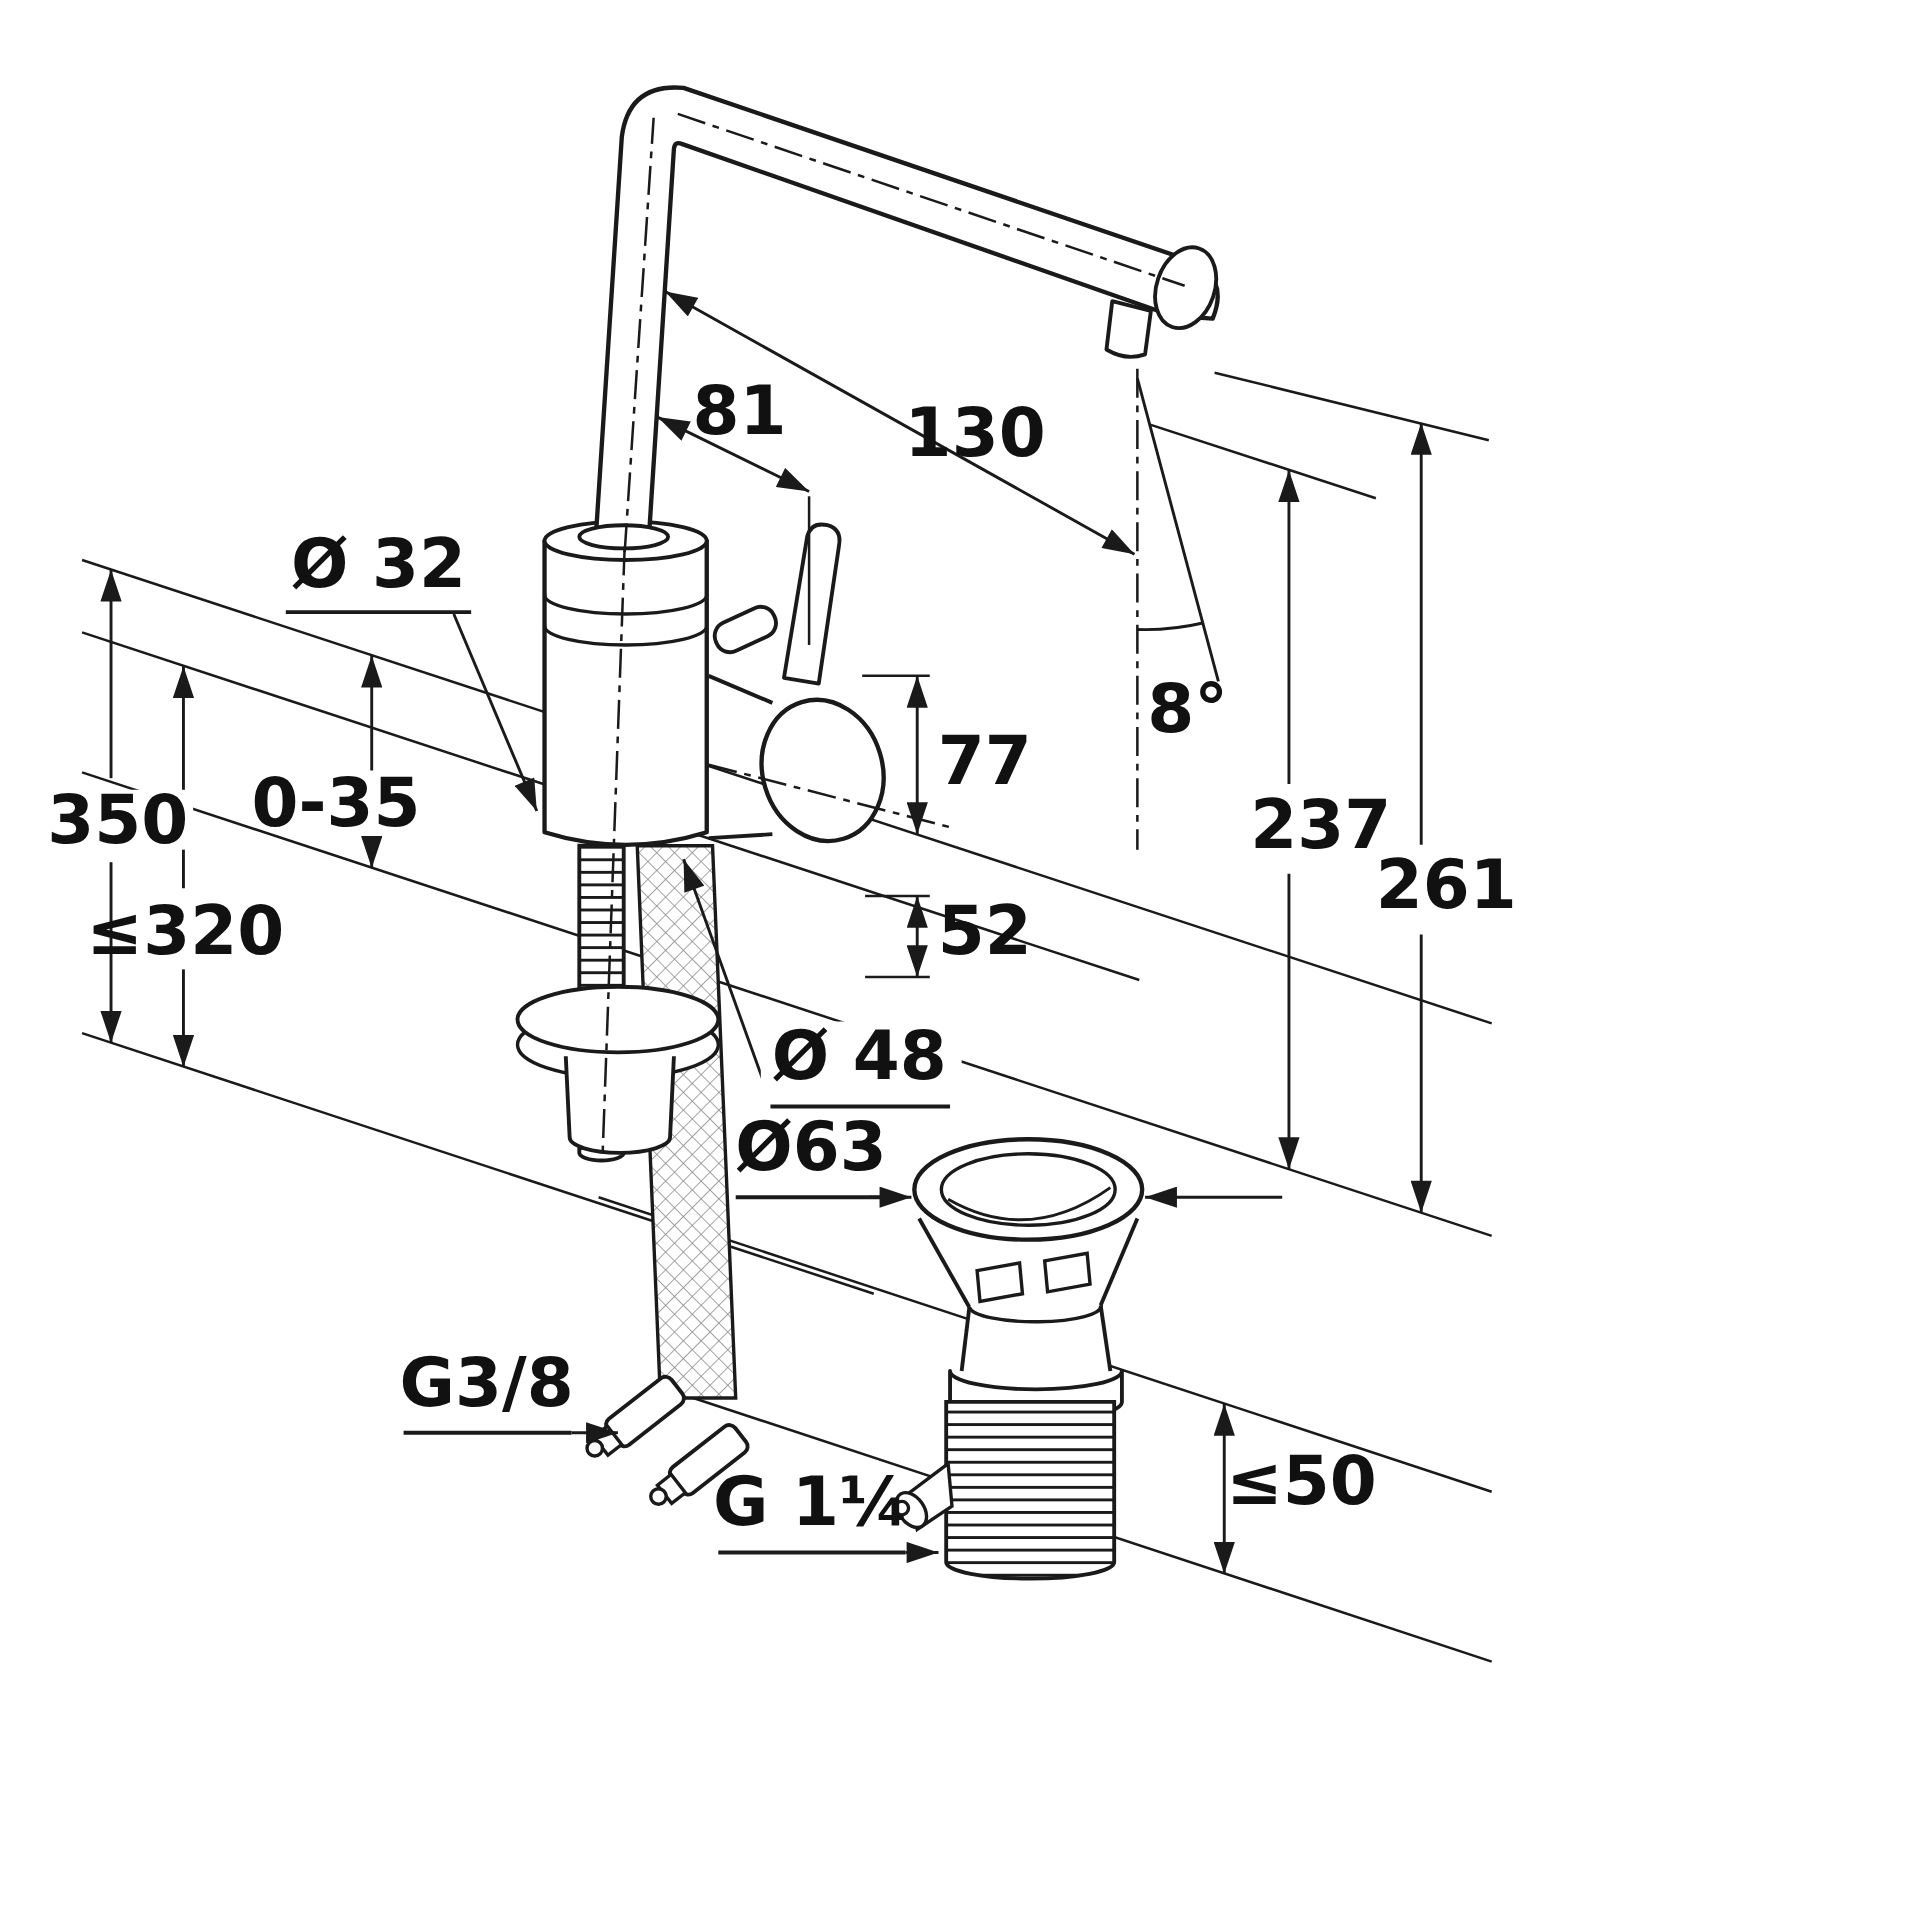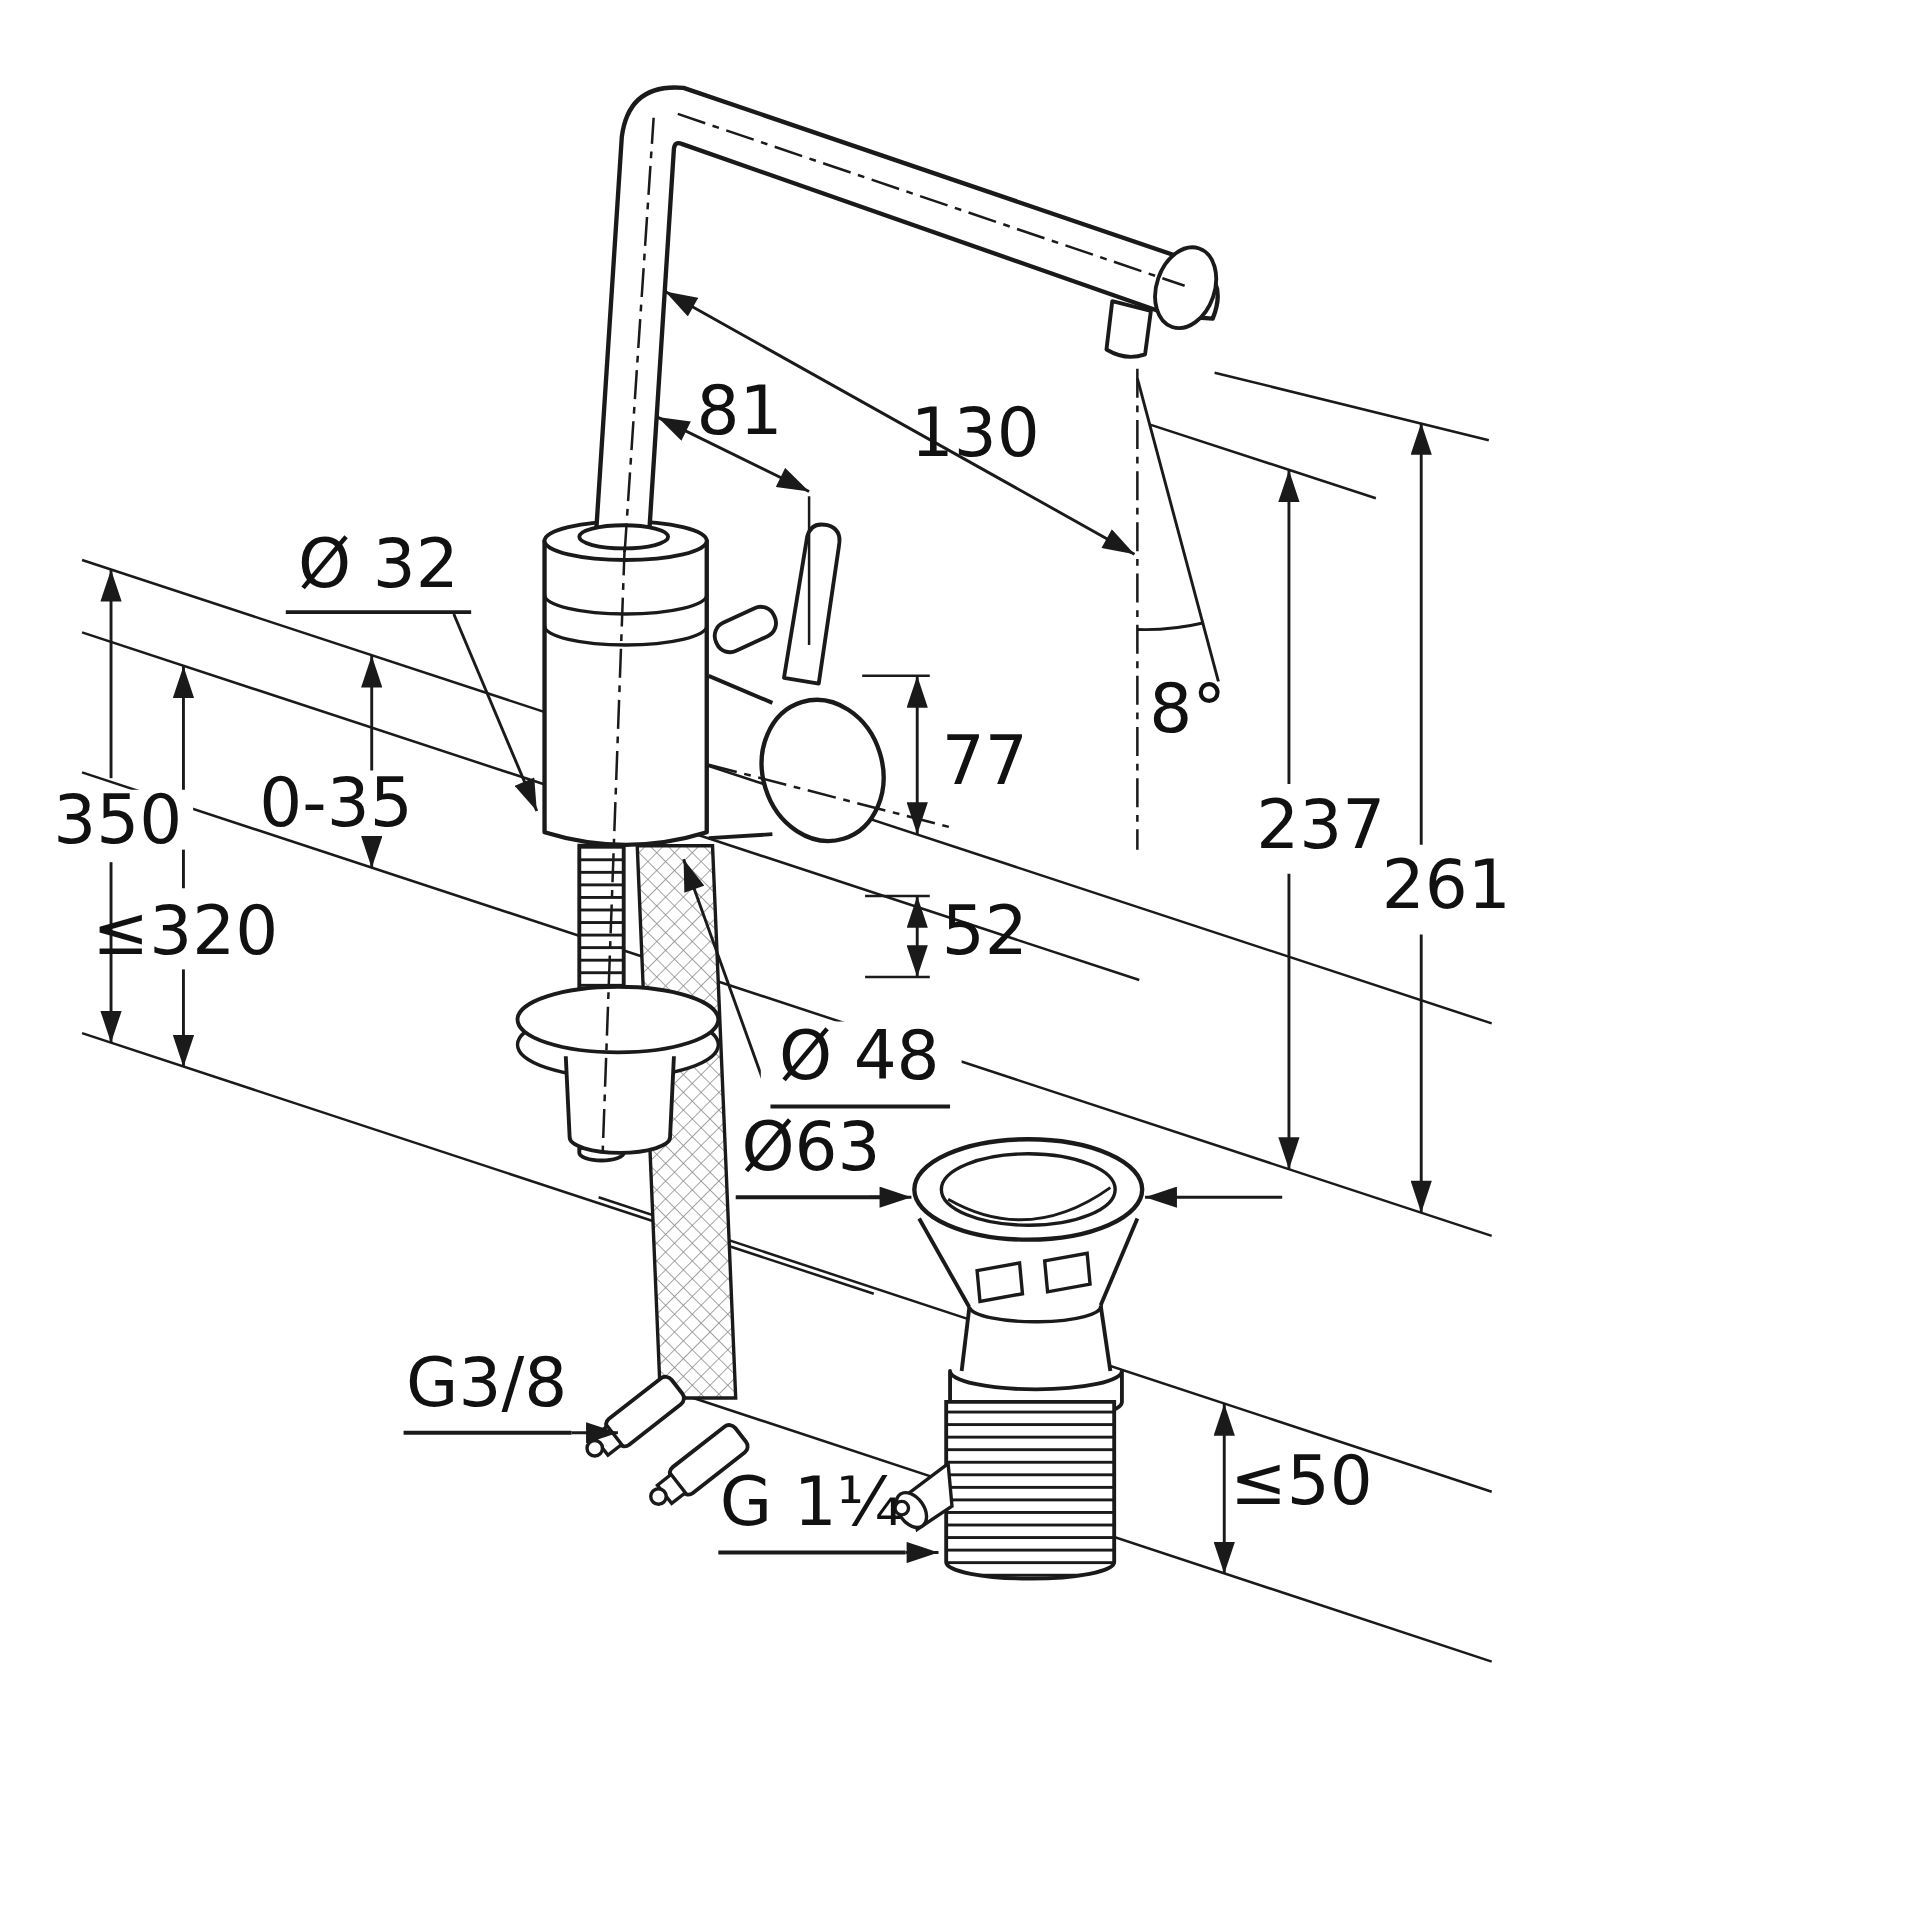--- a/index.html
+++ b/index.html
@@ -1,16 +1,16 @@
 <!DOCTYPE html>
 <html><head>
 <meta charset="utf-8">
 <style>
   html,body{margin:0;padding:0;background:#ffffff;}
-  .frame{width:1931px;height:1931px;background:#ffffff;position:relative;}
+  .frame{width:1931px;height:1931px;background:#ffffff;position:relative;font-weight:bold;}
   svg{display:block;}
   .s3  {stroke:#1a1a1a;stroke-width:3;fill:none;}
   .s35 {stroke:#1a1a1a;stroke-width:3.5;fill:none;}
   .s4  {stroke:#1a1a1a;stroke-width:4;fill:none;}
   .fs35{fill:#ffffff;stroke:#1a1a1a;stroke-width:3.5;}
   .fs4 {fill:#ffffff;stroke:#1a1a1a;stroke-width:4;stroke-linejoin:round;}
   .fs45{fill:#ffffff;stroke:#1a1a1a;stroke-width:4.5;stroke-linejoin:round;}
   .fw  {fill:#ffffff;stroke:none;}
   .dd  {stroke:#1a1a1a;stroke-width:2.6;fill:none;stroke-dasharray:30 8 7 8;}
   .dim {stroke:#1a1a1a;stroke-width:3;fill:none;}

